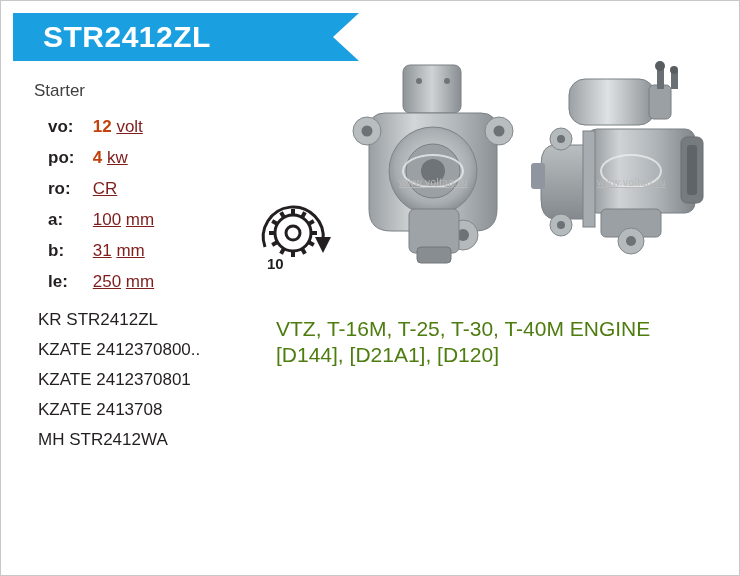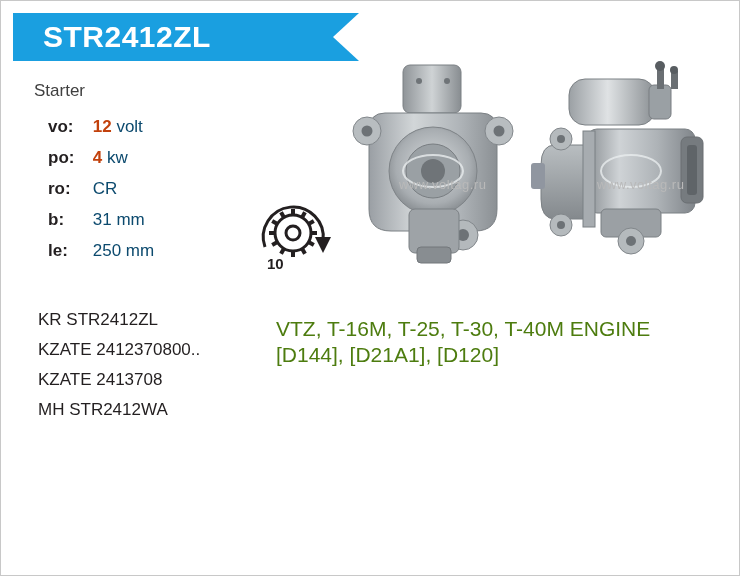--- a/index.html
+++ b/index.html
@@ -89,21 +89,22 @@
     box-sizing: border-box;
   }
   .spec-value {
     display: inline-block;
   }
   .spec-value .num {
     font-weight: bold;
     color: #c2410c;
   }
   .spec-value .unit {
-    color: #0c4a6e;
+    color: #7f1d1d;
+    text-decoration: underline;
   }
 
   
   .oem-list {
     position: absolute;
     left: 37px;
     top: 304px;
     width: 230px;
   }
   .oem-item {
@@ -151,24 +152,25 @@
   }
   .photo {
     position: absolute;
     top: 0;
   }
   .photo-front { left: 0; }
   .photo-side { left: 190px; }
 
   .watermark {
     position: absolute;
-    font-size: 13px;
+    font-size: 10px;
     color: #b9b9b9;
     letter-spacing: 0.5px;
     white-space: nowrap;
+    text-decoration: underline;
   }
 </style>
 </head>
 <body>
 
 <div class="page">
 
   <div class="header">
     <div class="header-bar"></div>
     <div class="header-arrow"></div>
@@ -188,36 +190,41 @@
       <span class="spec-label">po:</span>
       <span class="spec-value"><span class="num">4</span> <span class="unit">kw</span></span>
     </div>
 
 
     <div class="spec-row">
       <span class="spec-label">ro:</span>
       <span class="spec-value"><span class="unit">CR</span></span>
     </div>
 
+    <div class="spec-row">
+      <span class="spec-label">a:</span>
+      <span class="spec-value"><span class="unit">100</span> <span class="unit">mm</span></span>
+    </div>
 
     <div class="spec-row">
       <span class="spec-label">b:</span>
       <span class="spec-value"><span class="unit">31</span> <span class="unit">mm</span></span>
     </div>
 
     <div class="spec-row">
       <span class="spec-label">le:</span>
       <span class="spec-value"><span class="unit">250</span> <span class="unit">mm</span></span>
     </div>
 
   </div>
 
   <div class="oem-list">
     <div class="oem-item">KR STR2412ZL</div>
     <div class="oem-item">KZATE 2412370800..</div>
+    <div class="oem-item">KZATE 2412370801</div>
     <div class="oem-item">KZATE 2413708</div>
     <div class="oem-item">MH STR2412WA</div>
   </div>
 
   <div class="application">VTZ, T-16M, T-25, T-30, T-40M ENGINE [D144], [D21A1], [D120]</div>
 
   <div class="rot-icon">
     <svg width="90" height="90" viewBox="0 0 90 90">
 
       <path d="M16,54 A30,30 0 1 1 74,48" fill="none" stroke="#231f20" stroke-width="3"></path>

